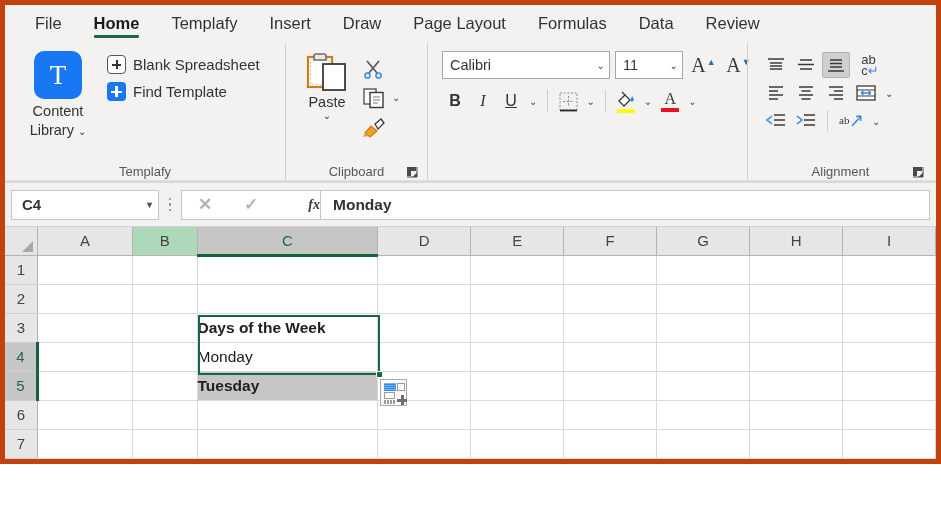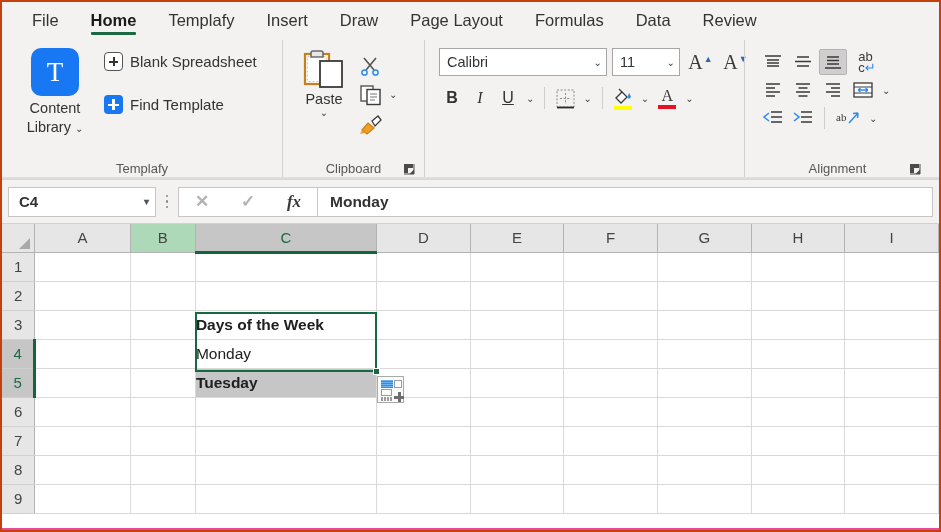--- a/index.html
+++ b/index.html
@@ -4,22 +4,22 @@
 <style>
   * { box-sizing: border-box; margin: 0; padding: 0; }
   html, body {
     width: 941px; height: 532px;
     overflow: hidden;
     font-family: "Liberation Sans", sans-serif;
     background: #ffffff;
   }
   #app {
     position: relative;
-    width: 941px; height: 532px;
-    border: 2px solid #c2410c;
+    width: 941px; height: 464px;
+    border: 5px solid #c2410c;
     background: #ec4899;
     overflow: hidden;
   }
 
   
   .tabstrip {
     height: 38px;
     background: #f3f2f1;
     display: flex;
     align-items: flex-start;
@@ -104,21 +104,21 @@
     font-weight: 300;
     display: flex; align-items: center; justify-content: center;
     font-family: "Liberation Serif", serif;
   }
   .bigbtn-label {
     font-size: 14.5px; color: #333;
     text-align: center; line-height: 19px;
     margin-top: 3px;
   }
   .chev { font-size: 10px; color: #444; }
-  .smallbtns { display: flex; flex-direction: column; gap: 24px; padding-top: 8px; }
+  .smallbtns { display: flex; flex-direction: column; gap: 8px; padding-top: 8px; }
   .smallbtn { display: flex; align-items: center; gap: 7px; cursor: pointer; }
   .smallbtn-label { font-size: 15px; color: #333; white-space: nowrap; }
   .plus-outline {
     width: 19px; height: 19px;
     border: 1.5px solid #555;
     border-radius: 4px;
     position: relative;
     background: #fff;
   }
   .plus-outline::before, .plus-outline::after {
@@ -221,21 +221,21 @@
   .fbtns {
     display: flex; align-items: center;
     height: 30px; background: #fff;
     border: 1px solid #c8c6c4; border-right: none;
   }
   .fbtns span {
     width: 46px; text-align: center;
     font-size: 17px; color: #b5b3b1;
     cursor: pointer;
   }
-  .fbtns span.fx { color: #3a3a3a; font-style: italic; font-family: "Liberation Serif", serif; font-size: 17px; }
+  .fbtns span.fx { color: #3a3a3a; font-style: italic; font-family: "Liberation Serif", serif; font-size: 14px; text-align: right; }
   .finput {
     flex: 1; height: 30px;
     background: #fff; border: 1px solid #c8c6c4;
     display: flex; align-items: center;
     padding-left: 12px;
     font-size: 15.5px; color: #333;
     cursor: text;
   }
 
   

